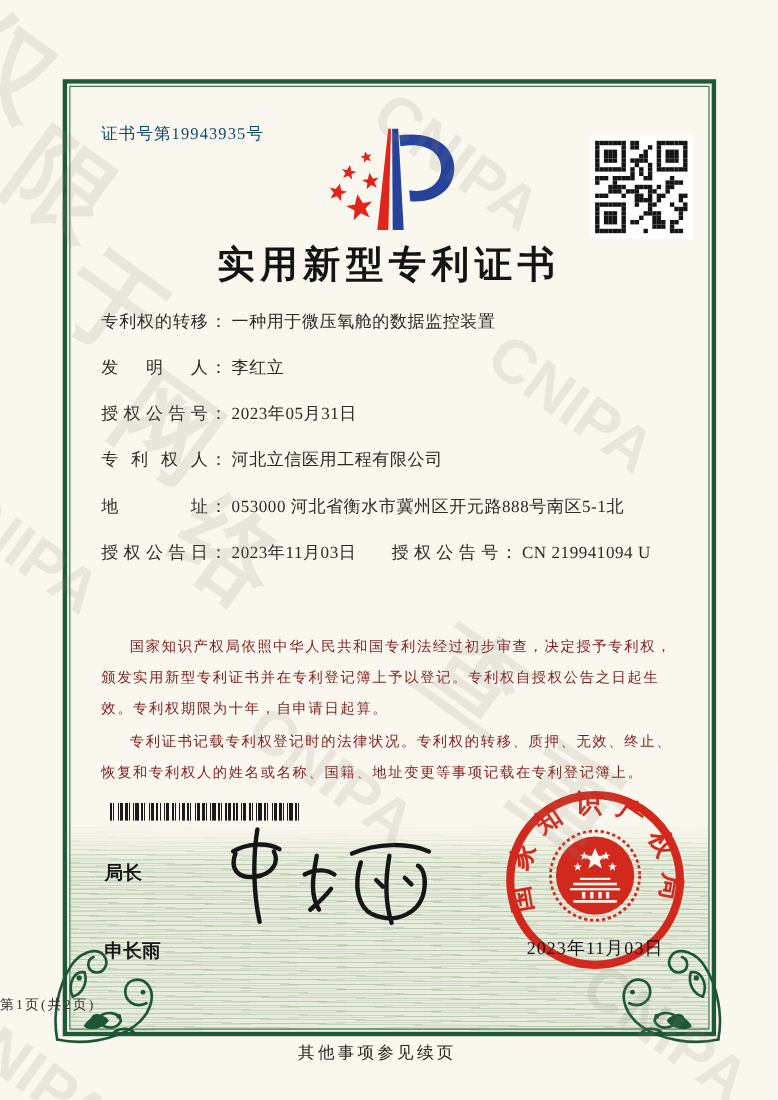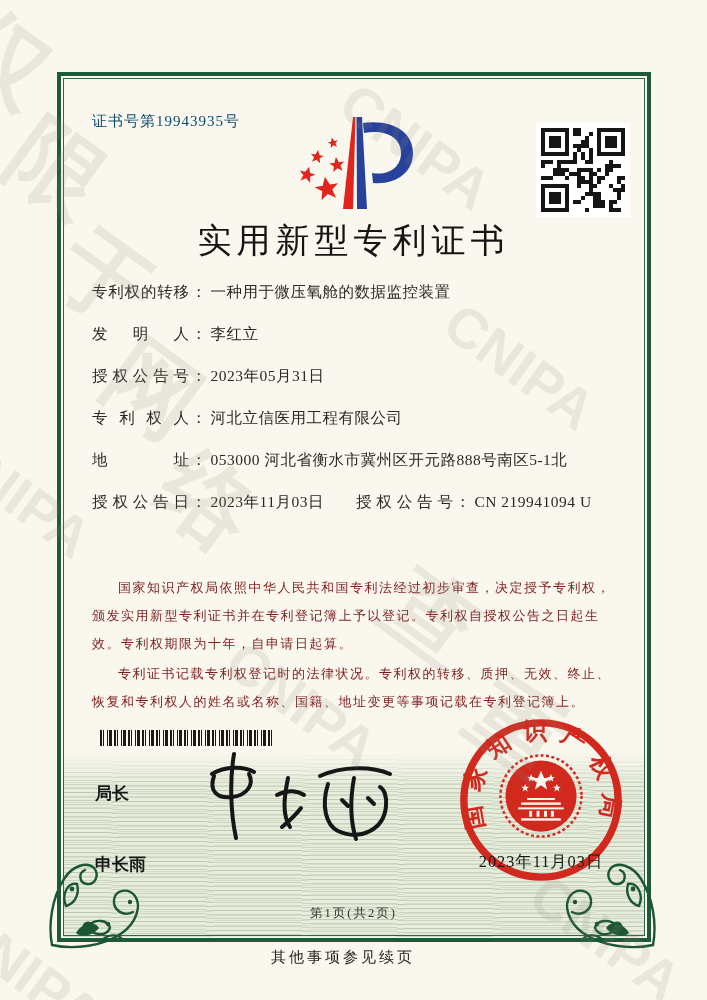--- a/index.html
+++ b/index.html
@@ -24,21 +24,21 @@
 
   .cert-no{position:absolute;left:92px;top:112px;font-size:15px;letter-spacing:1px;color:#0c4a6e;}
 
   .logo{position:absolute;left:293px;top:109px;width:138px;height:108px;}
   .qr{position:absolute;left:536px;top:123px;width:84px;height:84px;background:#fff;padding:5px;}
   .qr-grid{display:grid;grid-template-columns:repeat(21,1fr);grid-template-rows:repeat(21,1fr);width:84px;height:84px;}
   .qr-grid i{display:block;}
   .qr-grid i.d{background:#151515;}
 
   .title{position:absolute;left:0;top:218px;width:707px;text-align:center;
-    font-size:34px;font-weight:normal;letter-spacing:5px;color:#141414;}
+    font-size:34px;font-weight:bold;letter-spacing:5px;color:#141414;}
 
   .fields{position:absolute;left:92px;top:282px;width:535px;}
   .field-row{height:42px;font-size:15.5px;color:#2b2926;white-space:nowrap;}
   .flabel{display:inline-block;width:97px;text-align:justify;text-align-last:justify;vertical-align:top;}
   .fcolon{display:inline-block;margin:0 4px 0 2px;}
   .fvalue{letter-spacing:0.5px;}
   .pair2{margin-left:32px;}
 
   .paras{position:absolute;left:92px;top:574px;width:532px;font-size:13px;line-height:28px;
     color:#7f1d1d;letter-spacing:1.5px;}
@@ -53,21 +53,21 @@
   .signer .s-name{font-size:17px;font-weight:600;margin-top:48px;}
 
   .signature{position:absolute;left:192px;top:748px;z-index:5;}
 
   .seal{position:absolute;left:452px;top:705px;z-index:5;mix-blend-mode:multiply;}
 
   .ornament{position:absolute;z-index:3;}
   .orn-left{left:42px;top:840px;}
   .orn-right{left:551px;top:840px;transform:scaleX(-1);}
 
-  .page-info{position:absolute;left:0;top:905px;width:707px;text-align:center;z-index:4;
+  .page-info{position:absolute;left:0;top:905px;width:707px;z-index:4;
     font-size:12.5px;letter-spacing:2px;color:#343230;}
   .cont-note{position:absolute;left:0;top:948px;width:686px;text-align:center;z-index:4;
     font-size:15px;letter-spacing:3px;color:#262420;}
 
   .wm-layer{position:absolute;inset:0;z-index:6;pointer-events:none;}
   .wm{position:absolute;color:rgba(143,137,120,0.15);font-family:"Liberation Sans","DejaVu Sans",sans-serif;
     font-weight:600;white-space:nowrap;transform-origin:left top;}
 </style>
 </head>
 <body>

